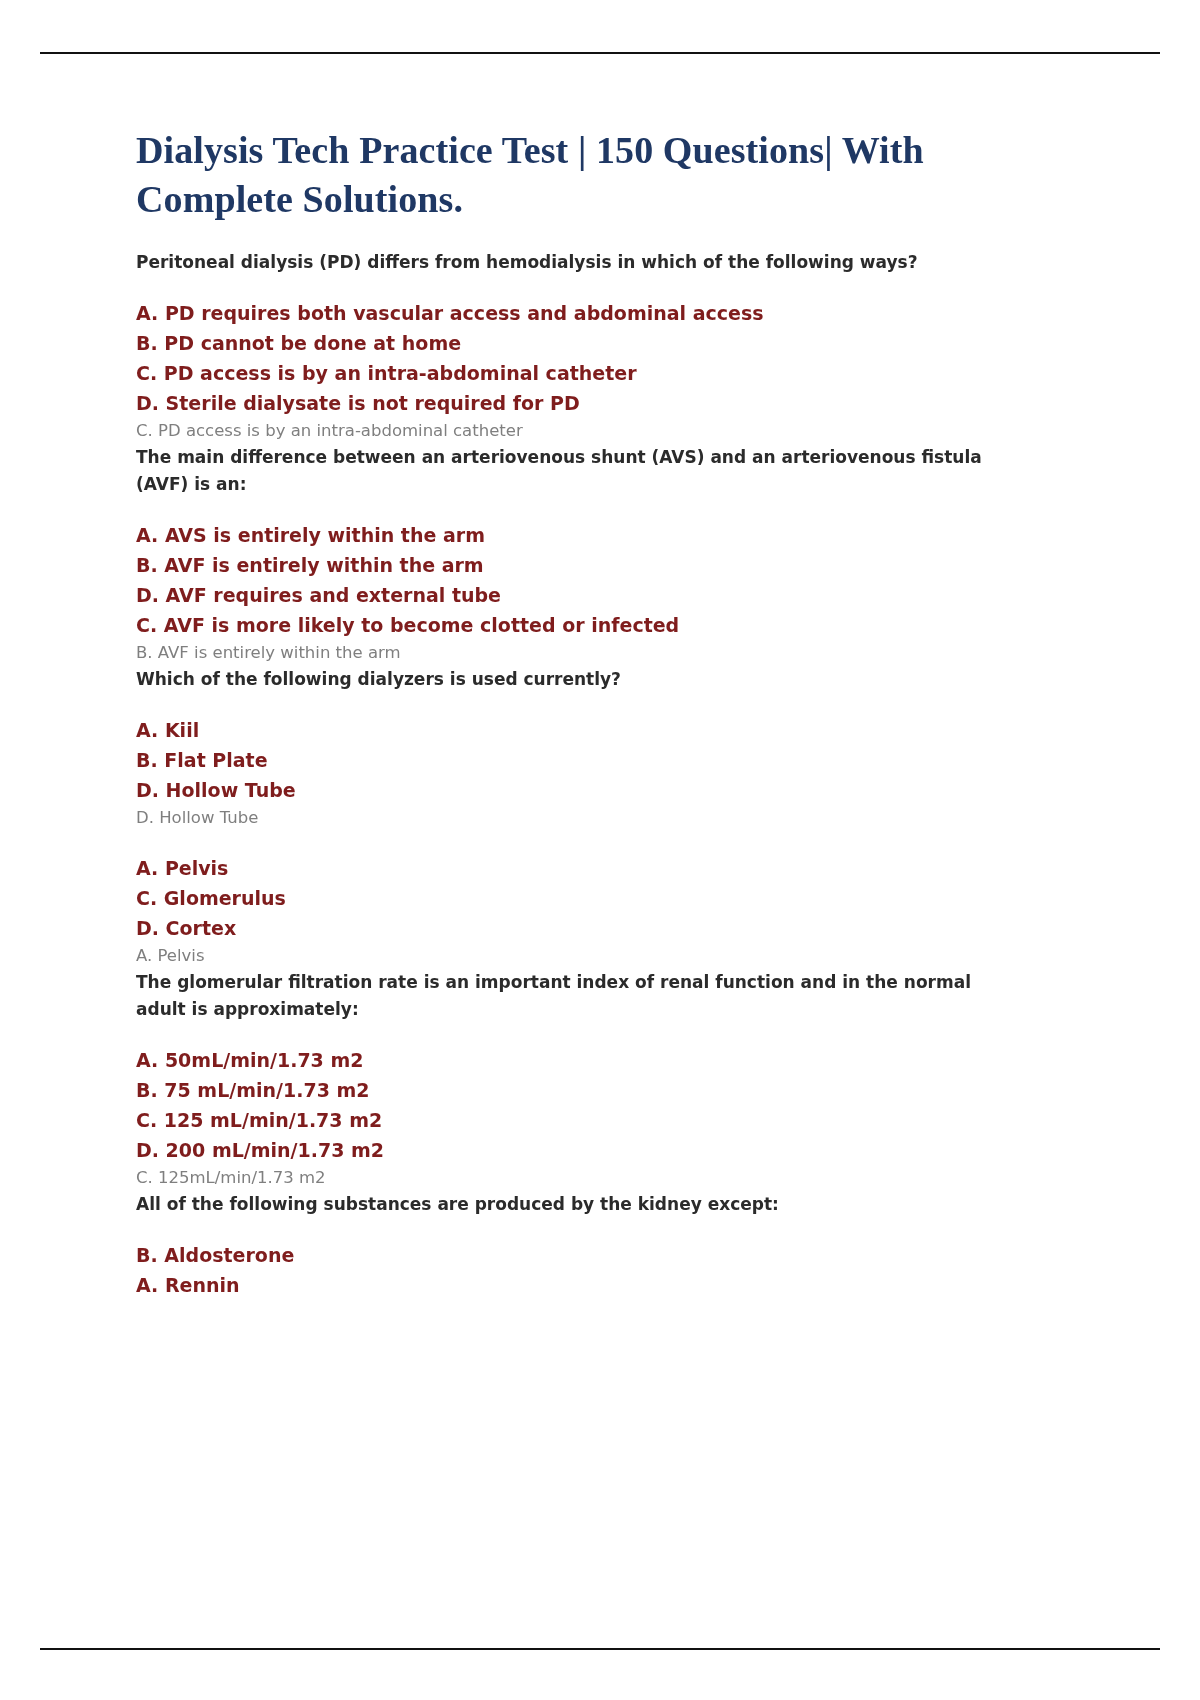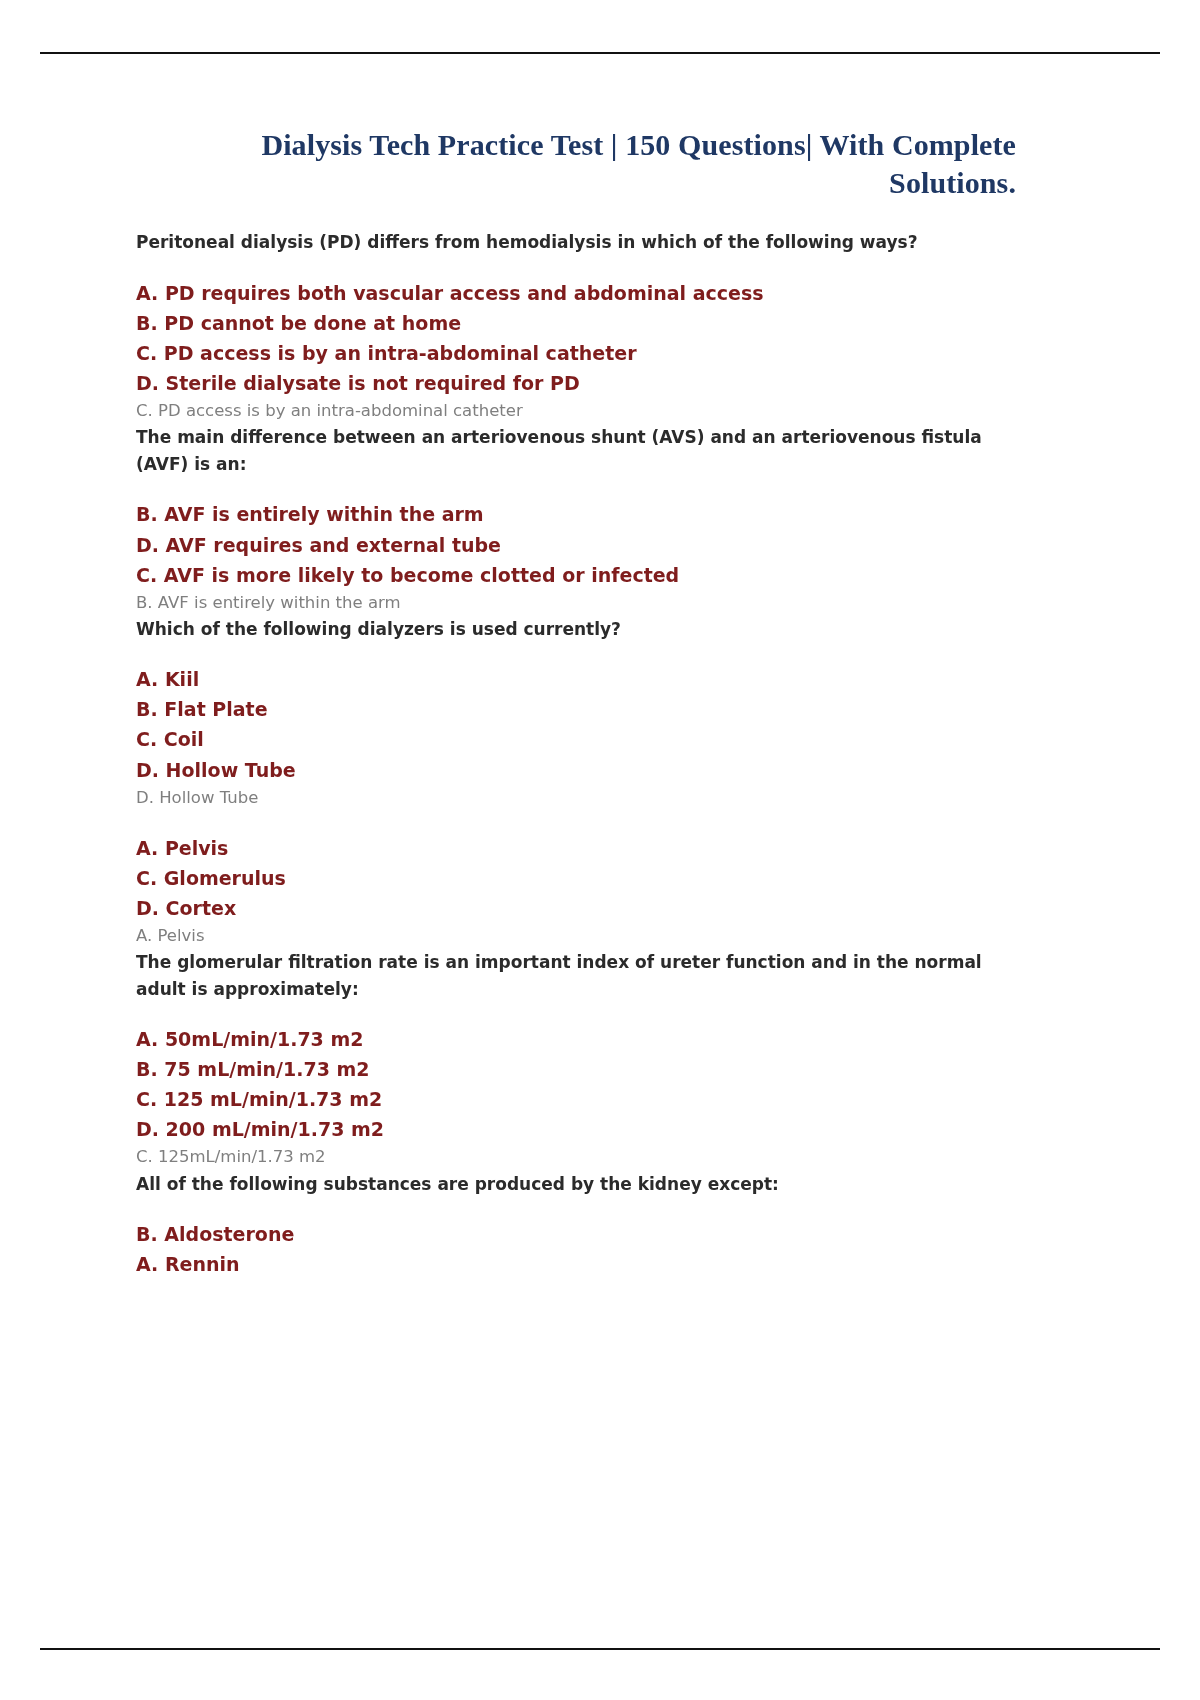--- a/index.html
+++ b/index.html
@@ -32,26 +32,25 @@
   .content {
     position: absolute;
     left: 136px;
     top: 126px;
     width: 880px;
   }
 
   .doc-title {
     font-family: "Liberation Serif", serif;
     font-weight: bold;
-    font-size: 30px;
+    font-size: 38px;
     line-height: 1.28;
     color: #1F3864;
     margin: 0 0 26px 0;
     letter-spacing: 0.1px;
-    text-align: right;
   }
 
   .qblock {
     margin: 0 0 0 0;
   }
 
   .question {
     font-family: "DejaVu Sans", sans-serif;
     font-weight: bold;
     font-size: 17px;
@@ -104,51 +103,51 @@
         <li class="choice">C. PD access is by an intra-abdominal catheter</li>
         <li class="choice">D. Sterile dialysate is not required for PD</li>
       </ul>
       <div class="answer">C. PD access is by an intra-abdominal catheter</div>
     </div>
 
     <div class="qblock">
       <p class="question">The main difference between an arteriovenous shunt (AVS) and an arteriovenous fistula (AVF) is an:</p>
       <div class="spacer"></div>
       <ul class="choices">
+        <li class="choice">A. AVS is entirely within the arm</li>
         <li class="choice">B. AVF is entirely within the arm</li>
         <li class="choice">D. AVF requires and external tube</li>
         <li class="choice">C. AVF is more likely to become clotted or infected</li>
       </ul>
       <div class="answer">B. AVF is entirely within the arm</div>
     </div>
 
     <div class="qblock">
       <p class="question">Which of the following dialyzers is used currently?</p>
       <div class="spacer"></div>
       <ul class="choices">
         <li class="choice">A. Kiil</li>
         <li class="choice">B. Flat Plate</li>
-        <li class="choice">C. Coil</li>
         <li class="choice">D. Hollow Tube</li>
       </ul>
       <div class="answer">D. Hollow Tube</div>
     </div>
 
     <div class="qblock">
       <div class="spacer"></div>
       <ul class="choices">
         <li class="choice">A. Pelvis</li>
         <li class="choice">C. Glomerulus</li>
         <li class="choice">D. Cortex</li>
       </ul>
       <div class="answer">A. Pelvis</div>
     </div>
 
     <div class="qblock">
-      <p class="question">The glomerular filtration rate is an important index of ureter function and in the normal adult is approximately:</p>
+      <p class="question">The glomerular filtration rate is an important index of renal function and in the normal adult is approximately:</p>
       <div class="spacer"></div>
       <ul class="choices">
         <li class="choice">A. 50mL/min/1.73 m2</li>
         <li class="choice">B. 75 mL/min/1.73 m2</li>
         <li class="choice">C. 125 mL/min/1.73 m2</li>
         <li class="choice">D. 200 mL/min/1.73 m2</li>
       </ul>
       <div class="answer">C. 125mL/min/1.73 m2</div>
     </div>
 

